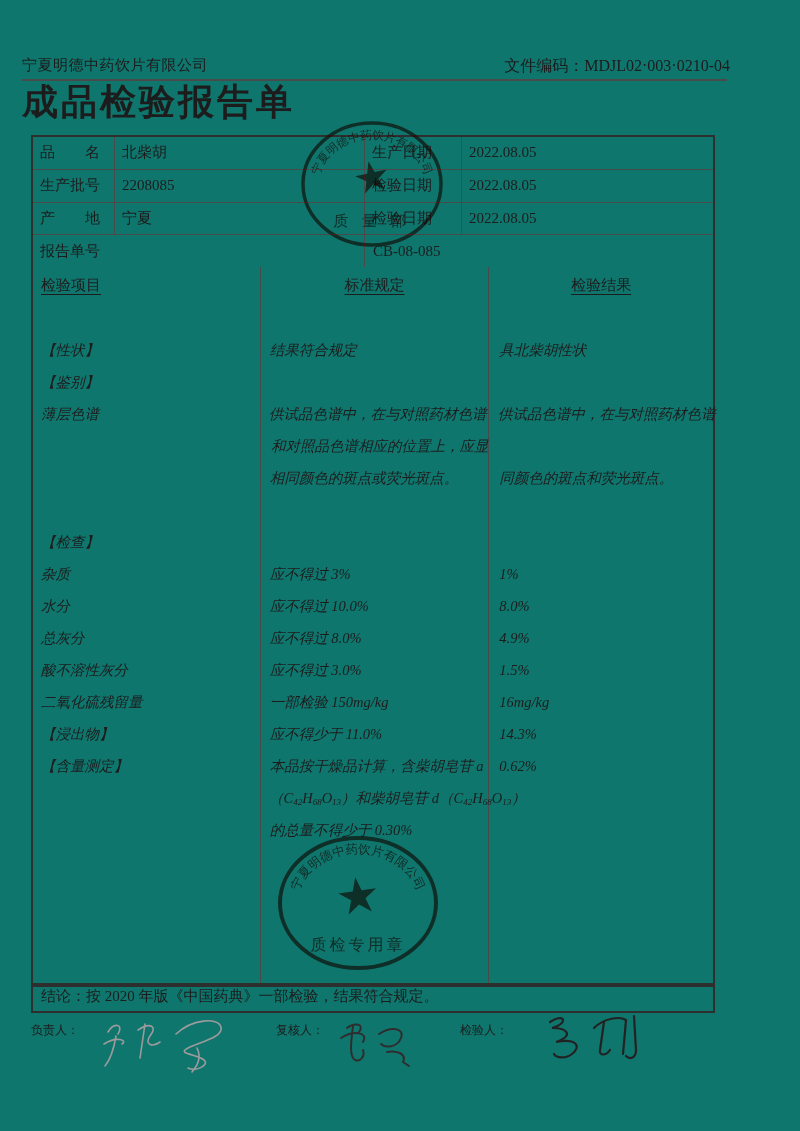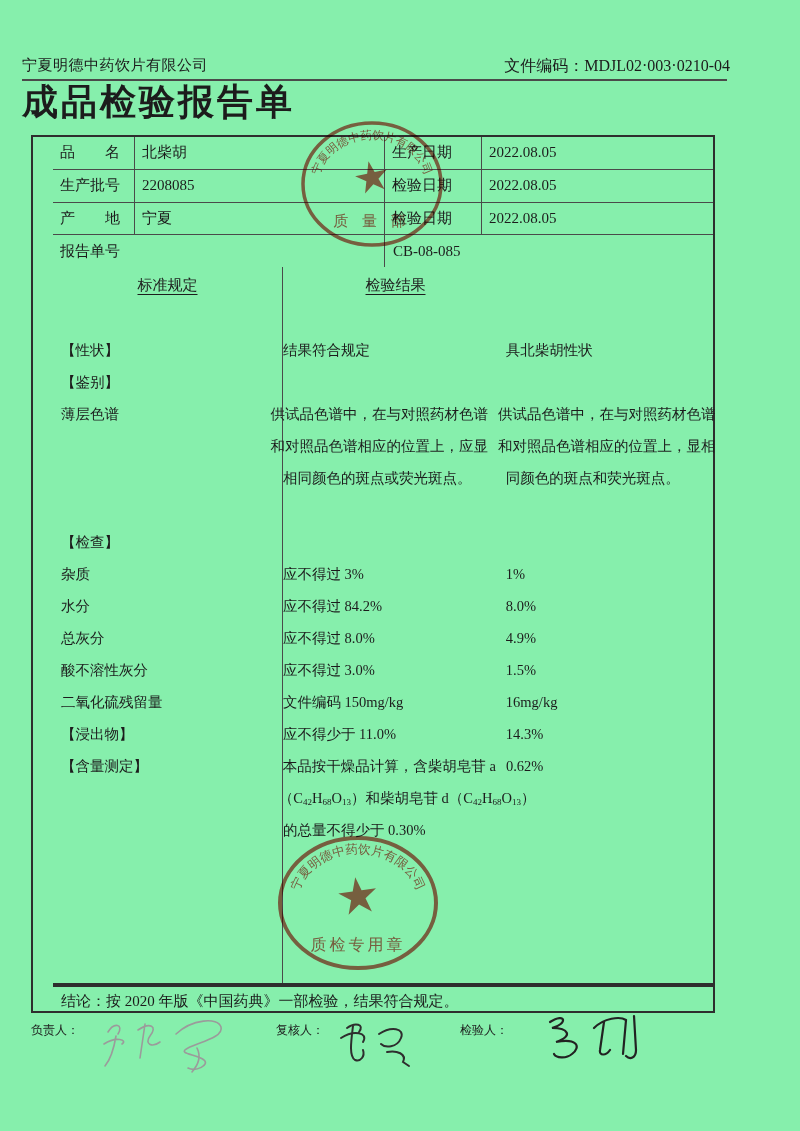--- a/index.html
+++ b/index.html
@@ -1,55 +1,55 @@
 <!DOCTYPE html>
 <html><head>
 <meta charset="utf-8">
 <style>
   html,body{margin:0;padding:0;background:#ffffff;}
   .page{
-    position:relative;width:800px;height:1131px;background:#86efac;
+    position:relative;width:800px;height:1131px;background:#0f766e;
     font-family:"Liberation Serif","DejaVu Serif",serif;color:#1c1c1c;overflow:hidden;
   }
   
   .hdr-company{position:absolute;left:22px;top:56px;font-size:15px;letter-spacing:.5px;}
   .hdr-code{position:absolute;top:56px;right:70px;font-size:16px;}
   .hdr-rule{position:absolute;left:22px;top:79px;width:705px;height:2px;background:#4a4a4a;}
   .doc-title{position:absolute;left:22px;top:78px;width:705px;text-align:left;
     font-size:36px;font-weight:bold;letter-spacing:3px;}
   
   .report-table{position:absolute;left:31px;top:135px;width:684px;height:878px;
-    border:2px solid #2e2e2e;box-sizing:border-box;padding-left:20px;}
+    border:2px solid #2e2e2e;box-sizing:border-box;}
   
   .info-grid{display:grid;grid-template-columns:82px 250px 97px 1fr;height:130px;box-sizing:border-box;}
   .info-cell{box-sizing:border-box;font-size:15px;display:flex;align-items:center;
     padding-left:7px;white-space:nowrap;overflow:visible;}
   .bR{border-right:1px solid #4a4a4a;}
   .bB{border-bottom:1px solid #4a4a4a;}
   .span2{grid-column:1 / 3;}
   .span2r{grid-column:3 / 5;text-align:center;}
   
   .spec-section{position:relative;height:718px;border-bottom:2px solid #2e2e2e;box-sizing:border-box;
     display:flex;}
   .col-item{width:229px;box-sizing:border-box;border-right:1px solid #4a4a4a;}
   .col-spec{width:230px;box-sizing:border-box;border-right:1px solid #4a4a4a;}
   .col-result{width:225px;box-sizing:border-box;}
   .col-head{padding-top:9px;font-size:15px;}
   .col-head span{text-decoration:underline;text-underline-offset:4px;}
   .head-left{padding-left:8px;}
   .head-center{text-align:center;}
-  .spec-lines{position:absolute;left:0;top:67px;width:100%;}
+  .spec-lines{position:absolute;left:0;top:67px;width:100%;font-style:italic;}
   .spec-line{display:flex;height:32px;font-size:14.5px;}
   .c1{width:229px;box-sizing:border-box;padding-left:8px;display:flex;align-items:center;white-space:nowrap;}
   .c2{width:230px;box-sizing:border-box;padding-left:9px;display:flex;align-items:center;white-space:nowrap;}
   .c3{width:225px;box-sizing:border-box;padding-left:10px;display:flex;align-items:center;white-space:nowrap;}
   .c2 sub,.c2 .sb{font-size:9px;vertical-align:sub;position:relative;top:4px;line-height:0;}
   
   .conclusion-row{height:26px;border-top:2px solid #2e2e2e;box-sizing:border-box;
-    font-size:15px;display:flex;align-items:flex-end;padding-left:8px;}
+    font-size:15px;display:flex;align-items:flex-start;padding-left:8px;}
   
   .sig-label{position:absolute;top:1022px;font-size:12px;}
   .sig-svg{position:absolute;pointer-events:none;}
   
   .stamp{position:absolute;mix-blend-mode:multiply;opacity:.88;pointer-events:none;}
 </style>
 </head>
 <body>
 
 <div class="page">
@@ -75,20 +75,23 @@
       <div class="info-cell bR bB">产　　地</div>
       <div class="info-cell bR bB">宁夏</div>
       <div class="info-cell bR bB">检验日期</div>
       <div class="info-cell bB">2022.08.05</div>
 
       <div class="info-cell bR span2">报告单号</div>
       <div class="info-cell span2r" style="padding-left:8px;">CB-08-085</div>
     </div>
 
     <div class="spec-section">
+      <div class="col-item">
+        <div class="col-head head-left"><span>检验项目</span></div>
+      </div>
       <div class="col-spec">
         <div class="col-head head-center"><span>标准规定</span></div>
       </div>
       <div class="col-result">
         <div class="col-head head-center"><span>检验结果</span></div>
       </div>
 
       <div class="spec-lines">
         <div class="spec-line">
             <div class="c1">【性状】</div>
@@ -101,21 +104,20 @@
             <div class="c3"></div>
           </div>
         <div class="spec-line">
             <div class="c1">薄层色谱</div>
             <div class="c2">供试品色谱中，在与对照药材色谱</div>
             <div class="c3">供试品色谱中，在与对照药材色谱</div>
           </div>
         <div class="spec-line">
             <div class="c1"></div>
             <div class="c2">和对照品色谱相应的位置上，应显</div>
-            <div class="c3">和对照品色谱相应的位置上，显相</div>
           </div>
         <div class="spec-line">
             <div class="c1"></div>
             <div class="c2">相同颜色的斑点或荧光斑点。</div>
             <div class="c3">同颜色的斑点和荧光斑点。</div>
           </div>
         <div class="spec-line">
             <div class="c1"></div>
             <div class="c2"></div>
             <div class="c3"></div>
@@ -125,36 +127,36 @@
             <div class="c2"></div>
             <div class="c3"></div>
           </div>
         <div class="spec-line">
             <div class="c1">杂质</div>
             <div class="c2">应不得过 3%</div>
             <div class="c3">1%</div>
           </div>
         <div class="spec-line">
             <div class="c1">水分</div>
-            <div class="c2">应不得过 84.2%</div>
+            <div class="c2">应不得过 10.0%</div>
             <div class="c3">8.0%</div>
           </div>
         <div class="spec-line">
             <div class="c1">总灰分</div>
             <div class="c2">应不得过 8.0%</div>
             <div class="c3">4.9%</div>
           </div>
         <div class="spec-line">
             <div class="c1">酸不溶性灰分</div>
             <div class="c2">应不得过 3.0%</div>
             <div class="c3">1.5%</div>
           </div>
         <div class="spec-line">
             <div class="c1">二氧化硫残留量</div>
-            <div class="c2">文件编码 150mg/kg</div>
+            <div class="c2">一部检验 150mg/kg</div>
             <div class="c3">16mg/kg</div>
           </div>
         <div class="spec-line">
             <div class="c1">【浸出物】</div>
             <div class="c2">应不得少于 11.0%</div>
             <div class="c3">14.3%</div>
           </div>
         <div class="spec-line">
             <div class="c1">【含量测定】</div>
             <div class="c2">本品按干燥品计算，含柴胡皂苷 a</div>

